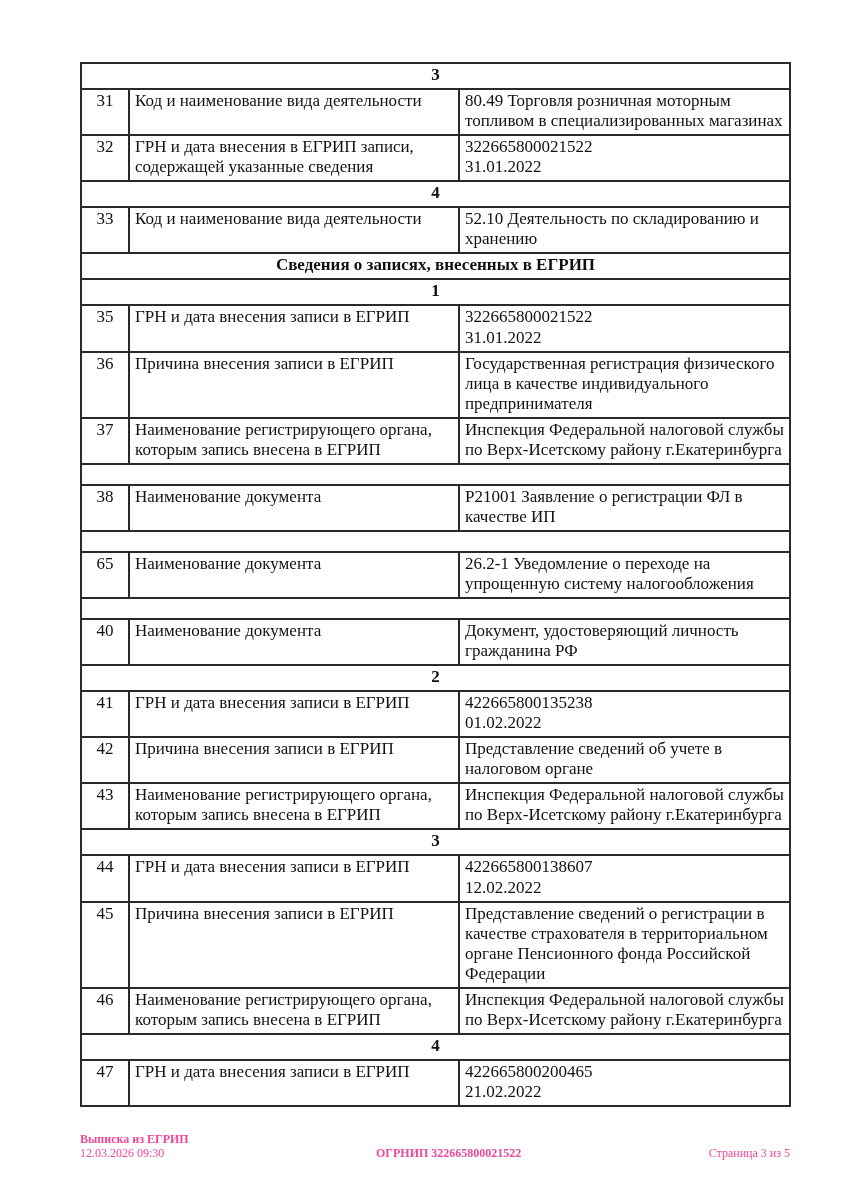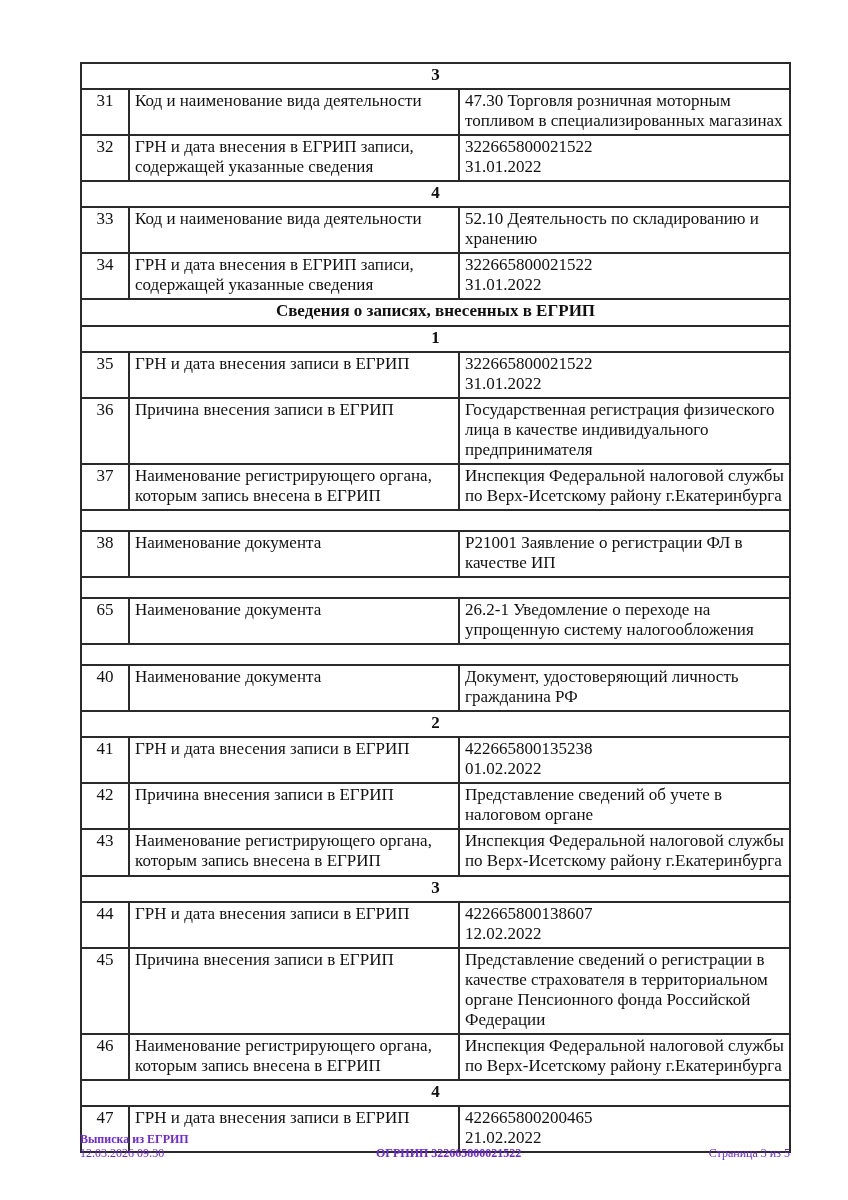--- a/index.html
+++ b/index.html
@@ -38,21 +38,21 @@
 
   .doc-footer {
     position: absolute;
     left: 80px; right: 58px;
     top: 1133px;
     display: flex;
     justify-content: space-between;
     align-items: flex-end;
     font-size: 12px;
     line-height: 1.15;
-    color: #6d28d9;
+    color: #ec4899;
   }
   .footer-left .footer-title { font-weight: bold; }
   .footer-center { text-align: center; font-weight: bold; }
   .footer-right { text-align: right; }
 </style>
 </head>
 <body>
 
 <div class="doc-page">
 
@@ -62,41 +62,35 @@
       <col style="width:330px">
       <col style="width:331px">
     </colgroup>
     <tbody>
         <tr>
           <td colspan="3" class="section-cell">3</td>
         </tr>
         <tr>
           <td class="num-cell">31</td>
           <td class="label-cell">Код и наименование вида деятельности</td>
-          <td class="value-cell">47.30 Торговля розничная моторным топливом в специализированных магазинах</td>
+          <td class="value-cell">80.49 Торговля розничная моторным топливом в специализированных магазинах</td>
         </tr>
         <tr>
           <td class="num-cell">32</td>
           <td class="label-cell">ГРН и дата внесения в ЕГРИП записи, содержащей указанные сведения</td>
           <td class="value-cell">322665800021522
 31.01.2022</td>
         </tr>
         <tr>
           <td colspan="3" class="section-cell">4</td>
         </tr>
         <tr>
           <td class="num-cell">33</td>
           <td class="label-cell">Код и наименование вида деятельности</td>
           <td class="value-cell">52.10 Деятельность по складированию и хранению</td>
-        </tr>
-        <tr>
-          <td class="num-cell">34</td>
-          <td class="label-cell">ГРН и дата внесения в ЕГРИП записи, содержащей указанные сведения</td>
-          <td class="value-cell">322665800021522
-31.01.2022</td>
         </tr>
         <tr>
           <td colspan="3" class="section-cell">Сведения о записях, внесенных в ЕГРИП</td>
         </tr>
         <tr>
           <td colspan="3" class="section-cell">1</td>
         </tr>
         <tr>
           <td class="num-cell">35</td>
           <td class="label-cell">ГРН и дата внесения записи в ЕГРИП</td>

